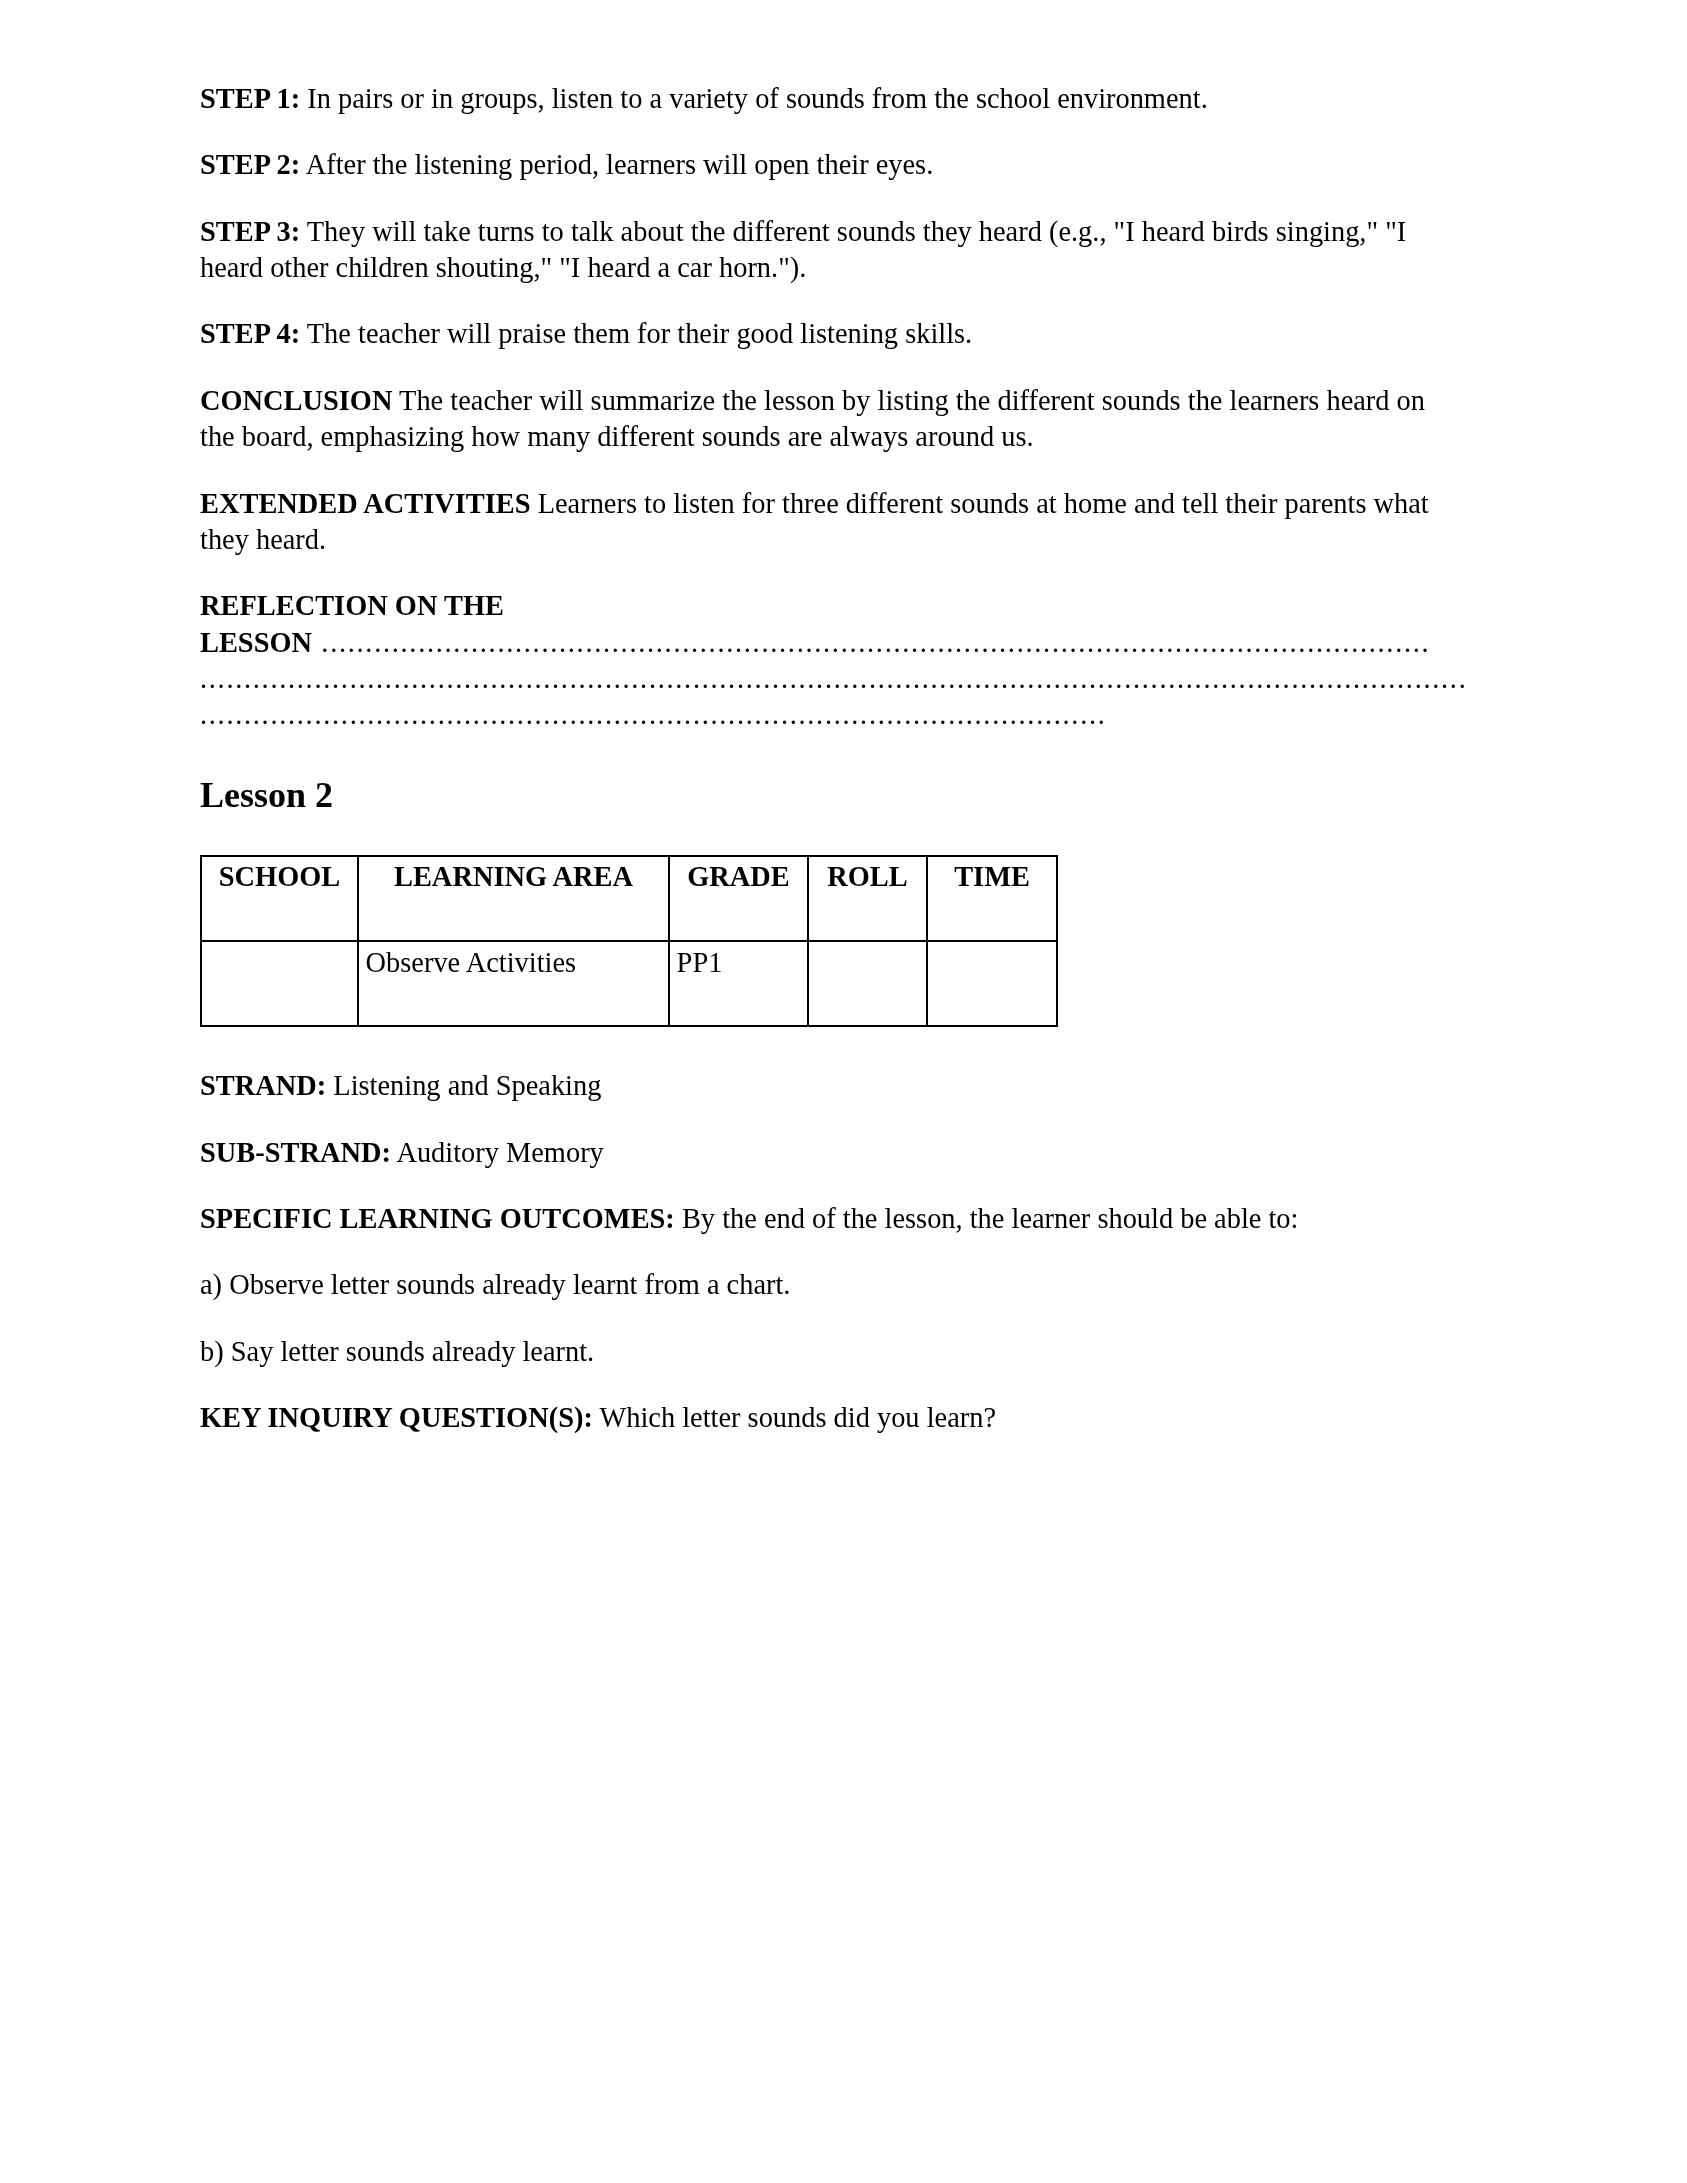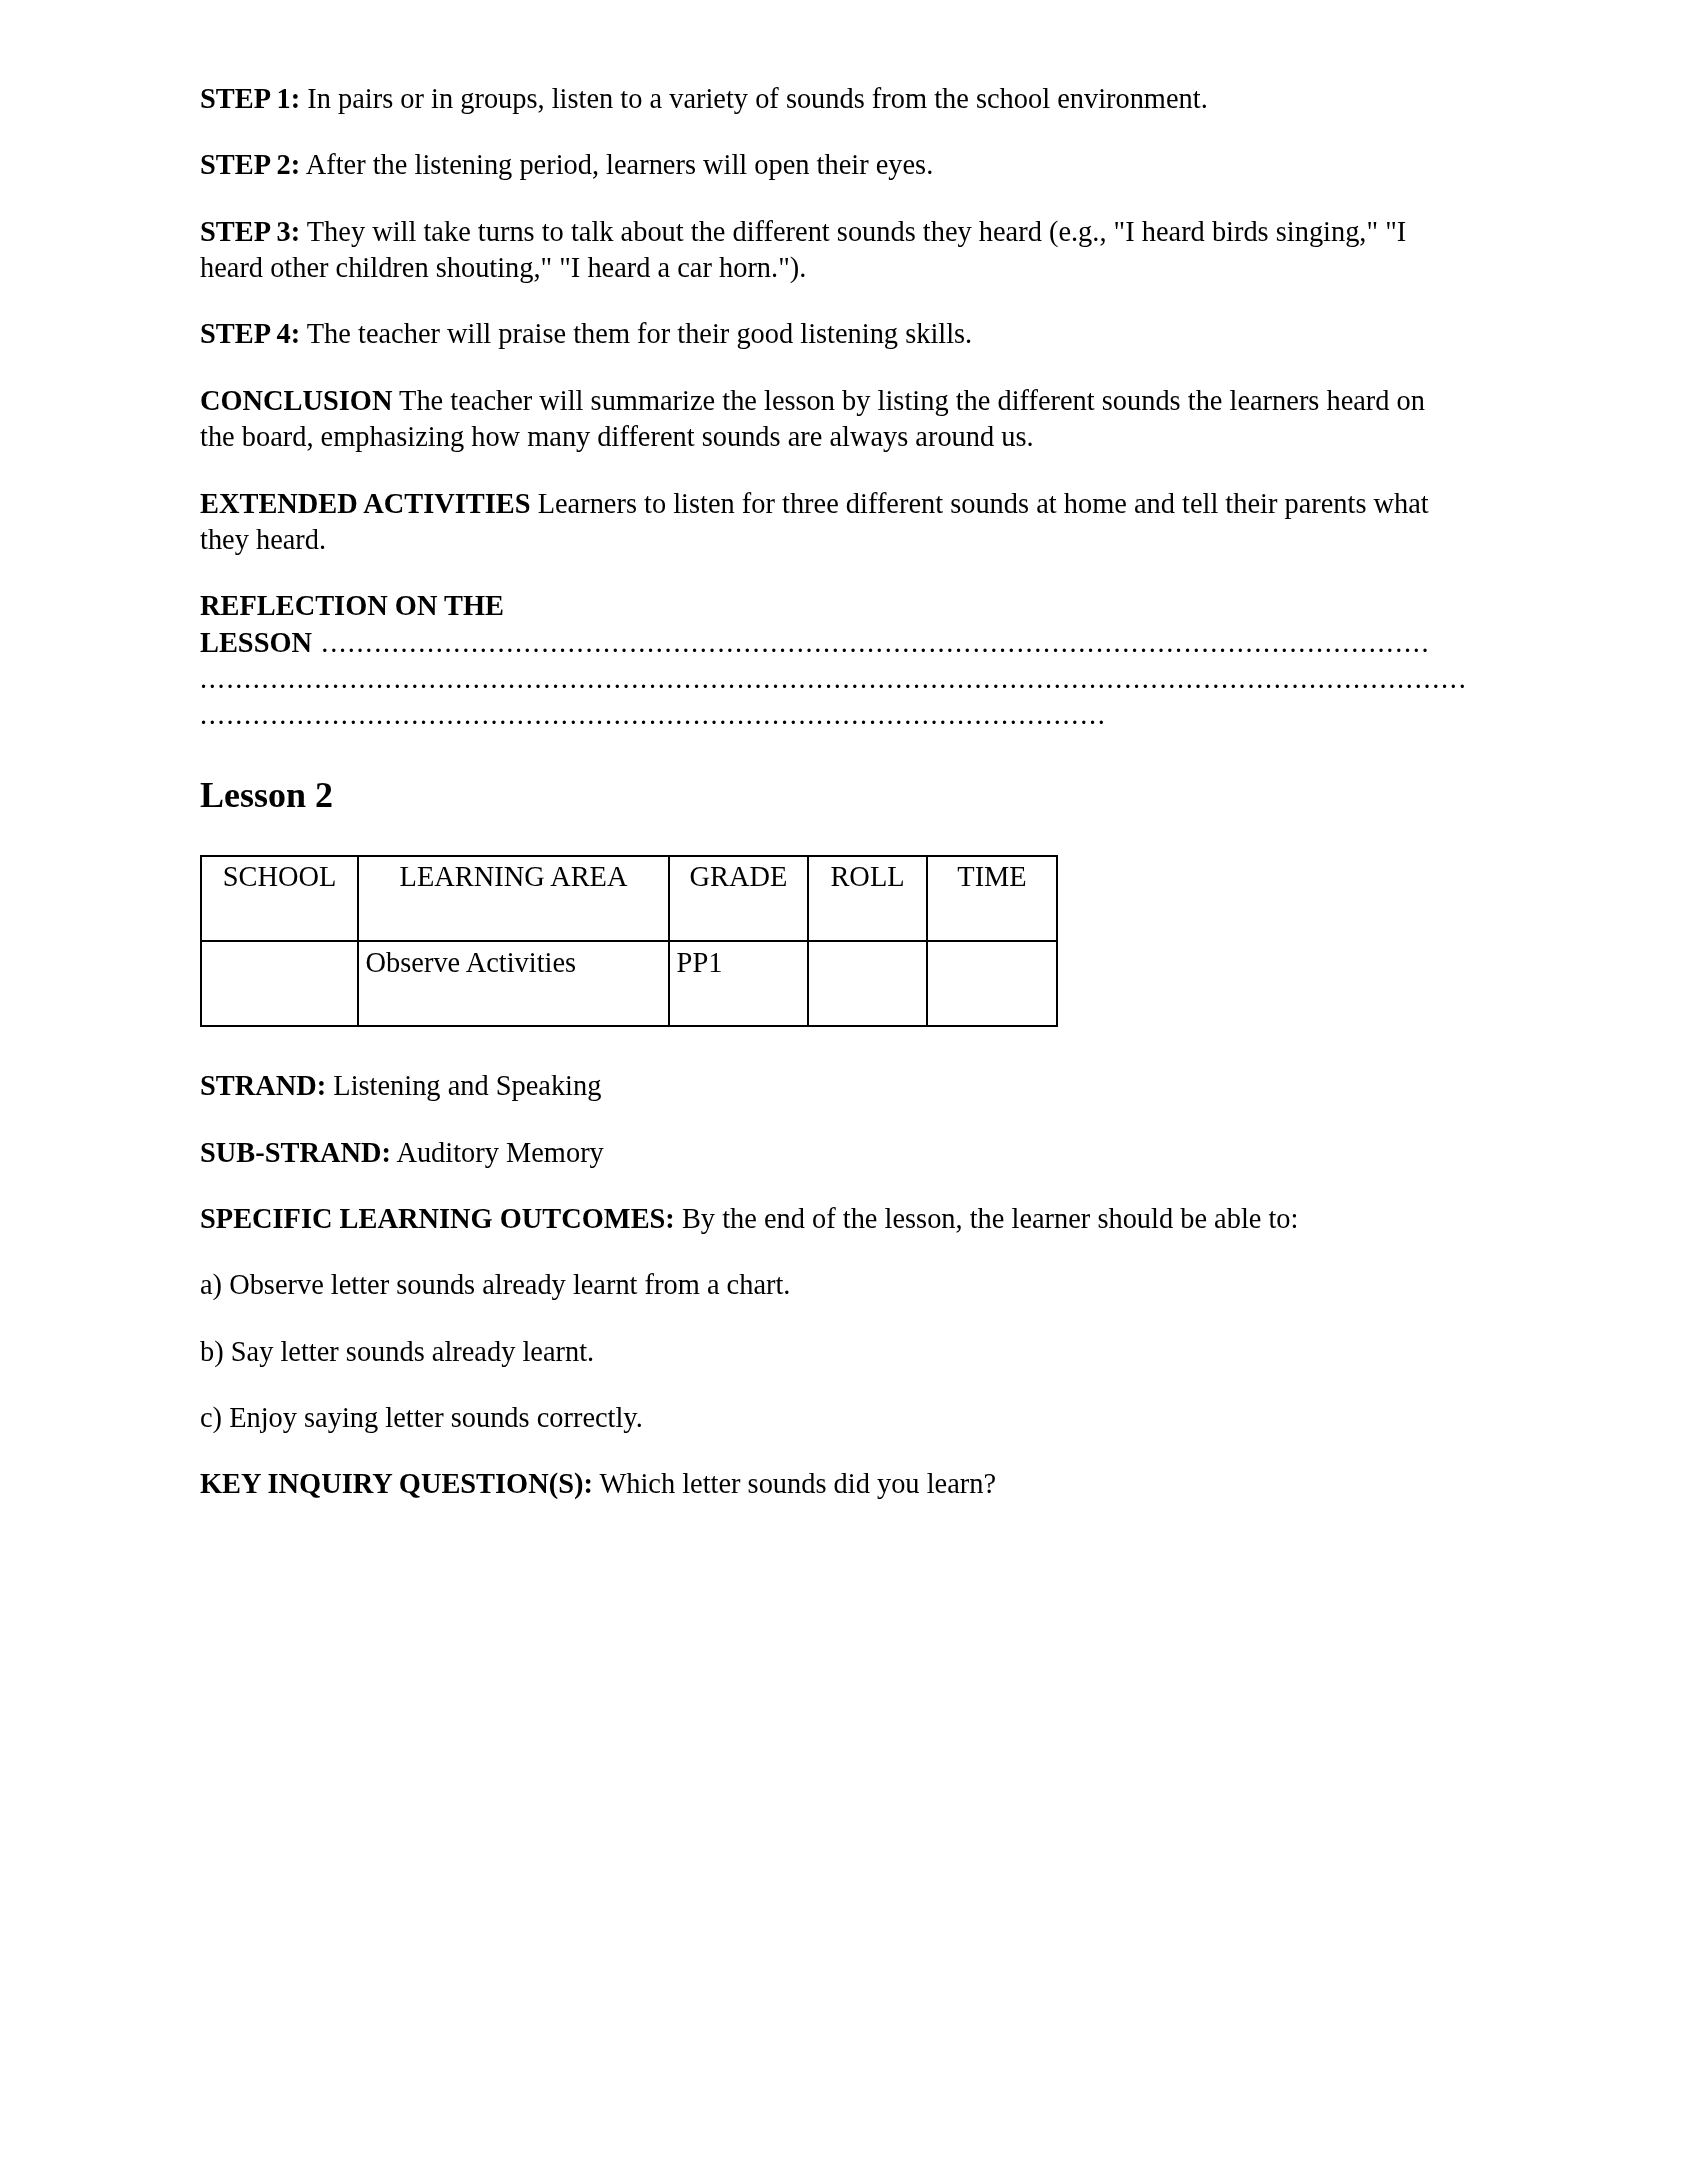--- a/index.html
+++ b/index.html
@@ -79,21 +79,21 @@
   }
   table.info-table th,
   table.info-table td {
     border: 2px solid #000000;
     font-size: 28.4px;
     line-height: 1.28;
     padding: 2.6px 6.6px;
     vertical-align: top;
   }
   table.info-table th {
-    font-weight: normal;
+    font-weight: bold;
     text-align: center;
     height: 78px;
   }
   table.info-table td {
     font-weight: normal;
     text-align: left;
     height: 78px;
   }
   .col-school { width: 157px; }
   .col-area   { width: 311px; }
@@ -167,19 +167,18 @@
     <p class="para"><span class="b">STRAND:</span><span> Listening and Speaking</span></p>
 
     <p class="para"><span class="b">SUB-STRAND:</span><span> Auditory Memory</span></p>
 
     <p class="para"><span class="b">SPECIFIC LEARNING OUTCOMES:</span><span> By the end of the lesson, the learner should be able to:</span></p>
 
     <p class="para">a) Observe letter sounds already learnt from a chart.</p>
 
     <p class="para">b) Say letter sounds already learnt.</p>
 
-    <p class="para">c) Enjoy saying letter sounds correctly.</p>
 
     <p class="para"><span class="b">KEY INQUIRY QUESTION(S):</span><span> Which letter sounds did you learn?</span></p>
 
   </div>
 </div>
 
 
 </body></html>

